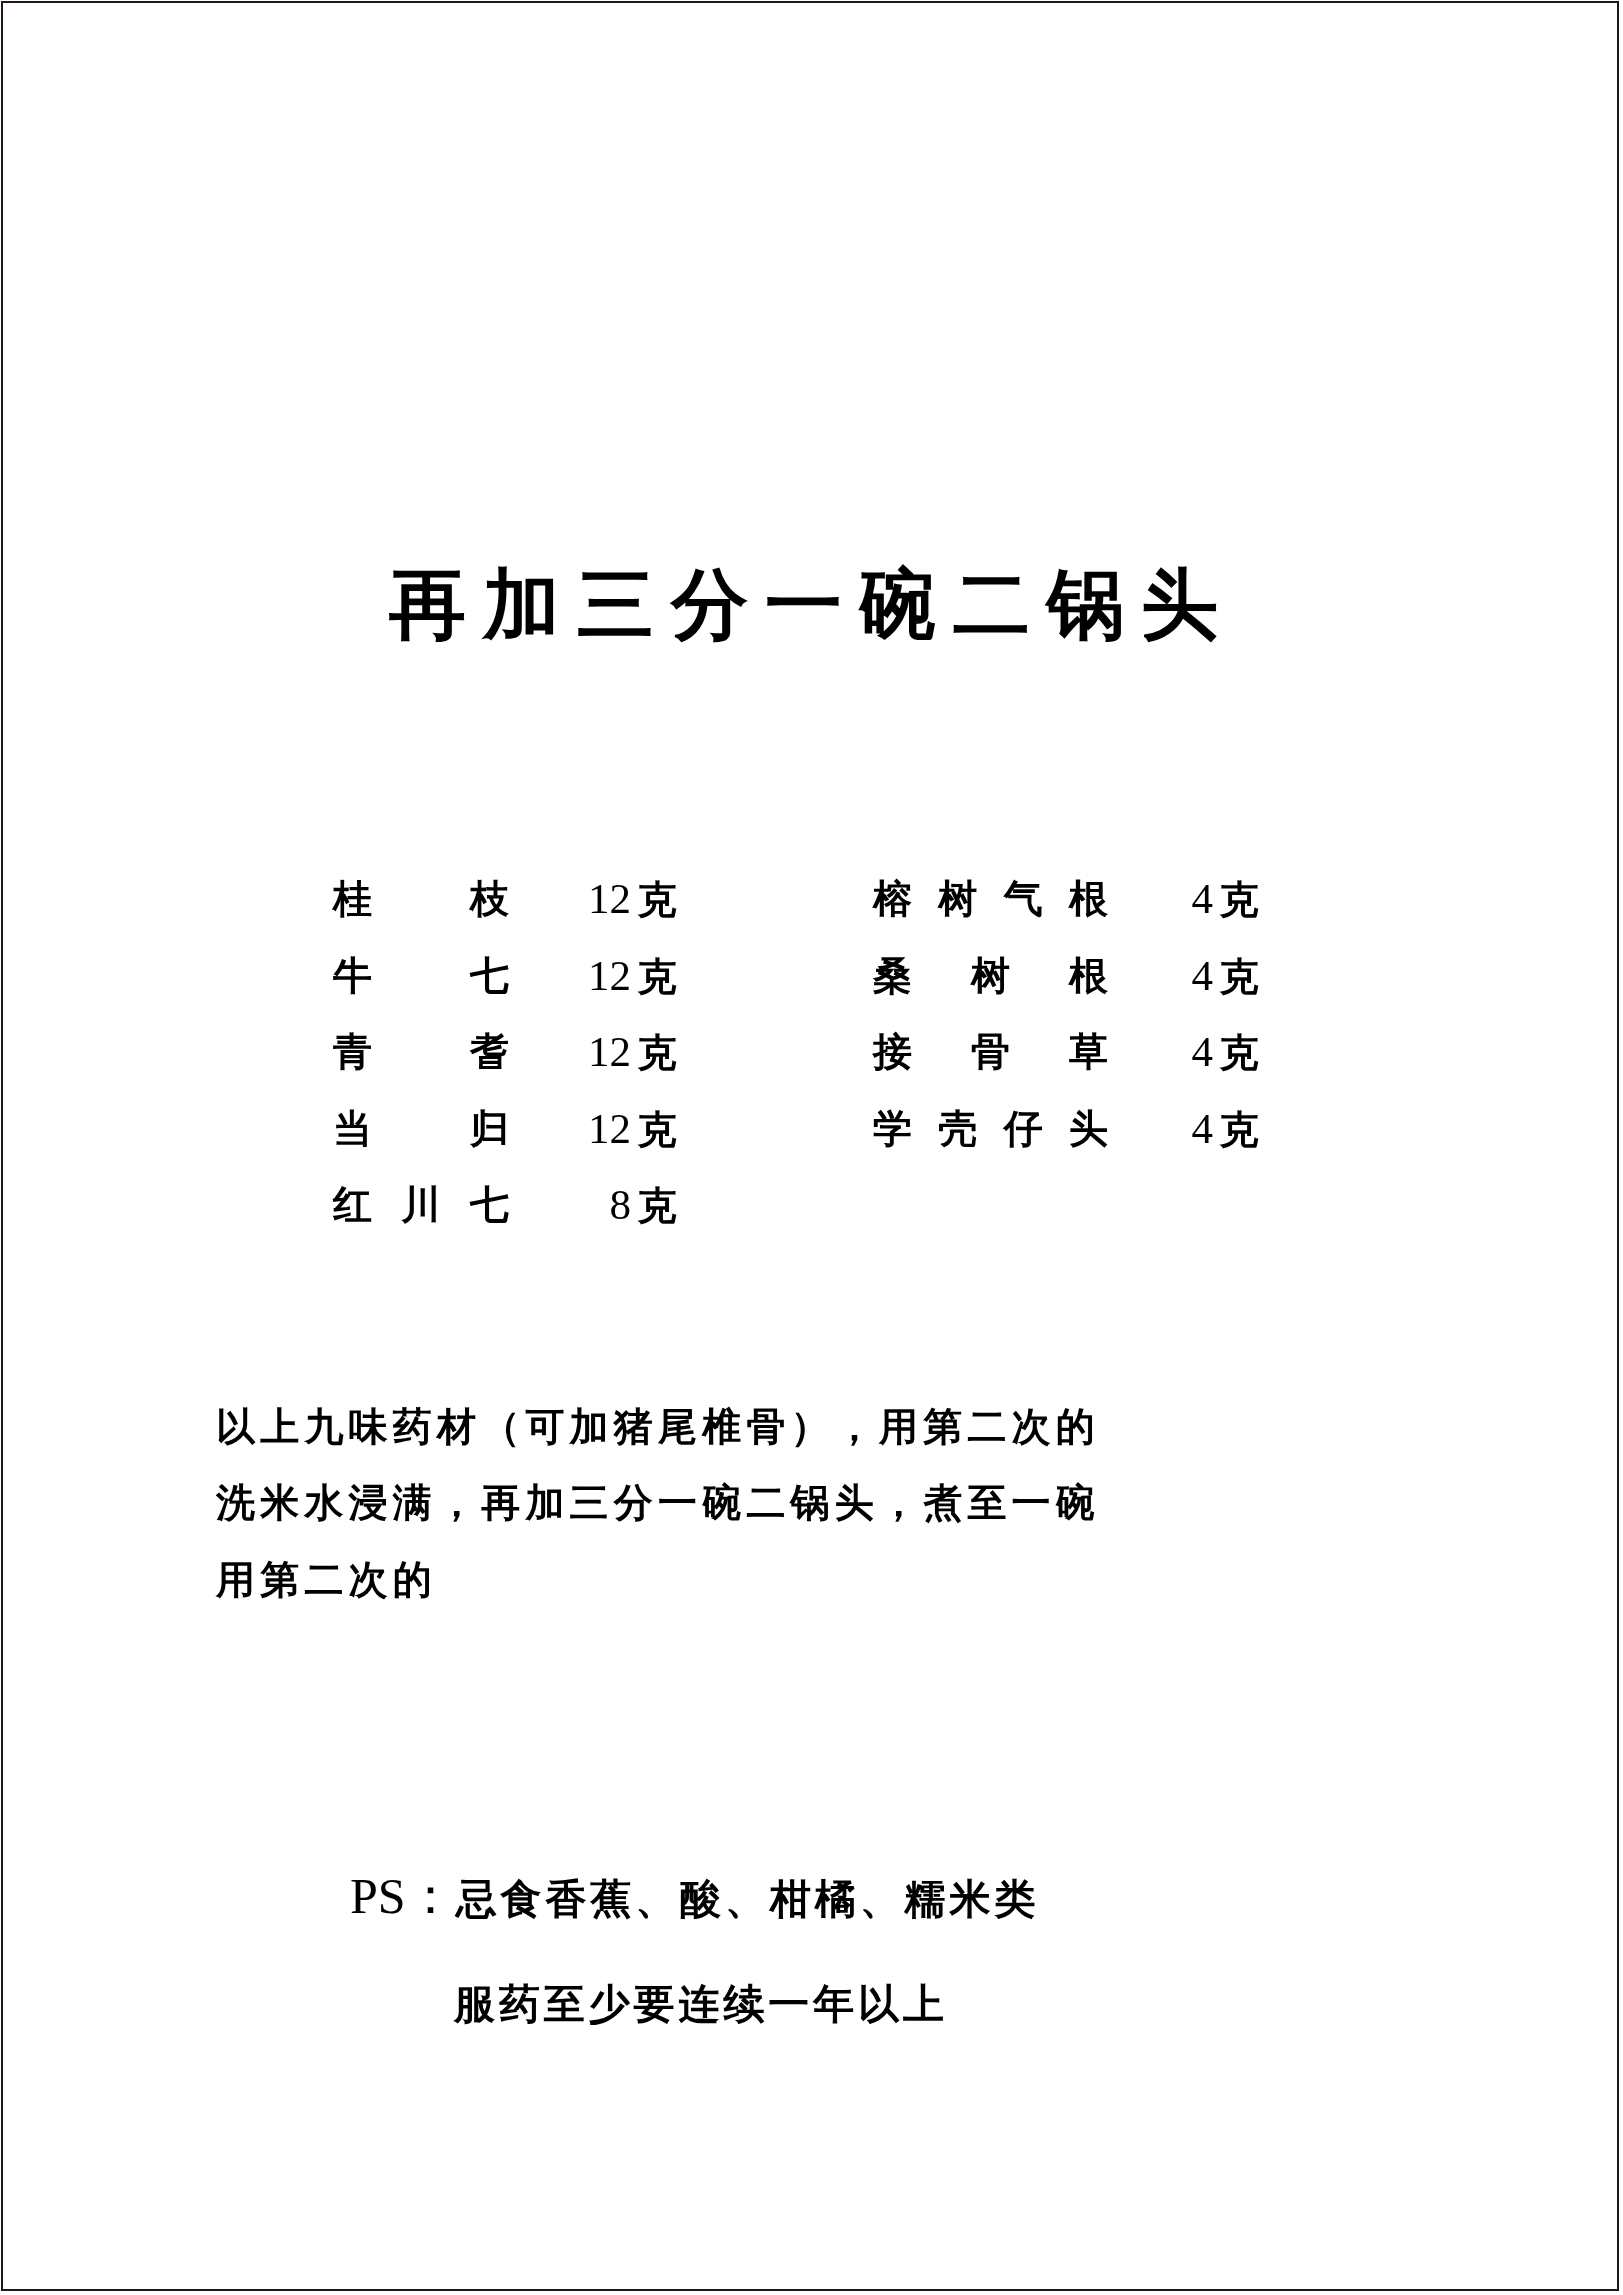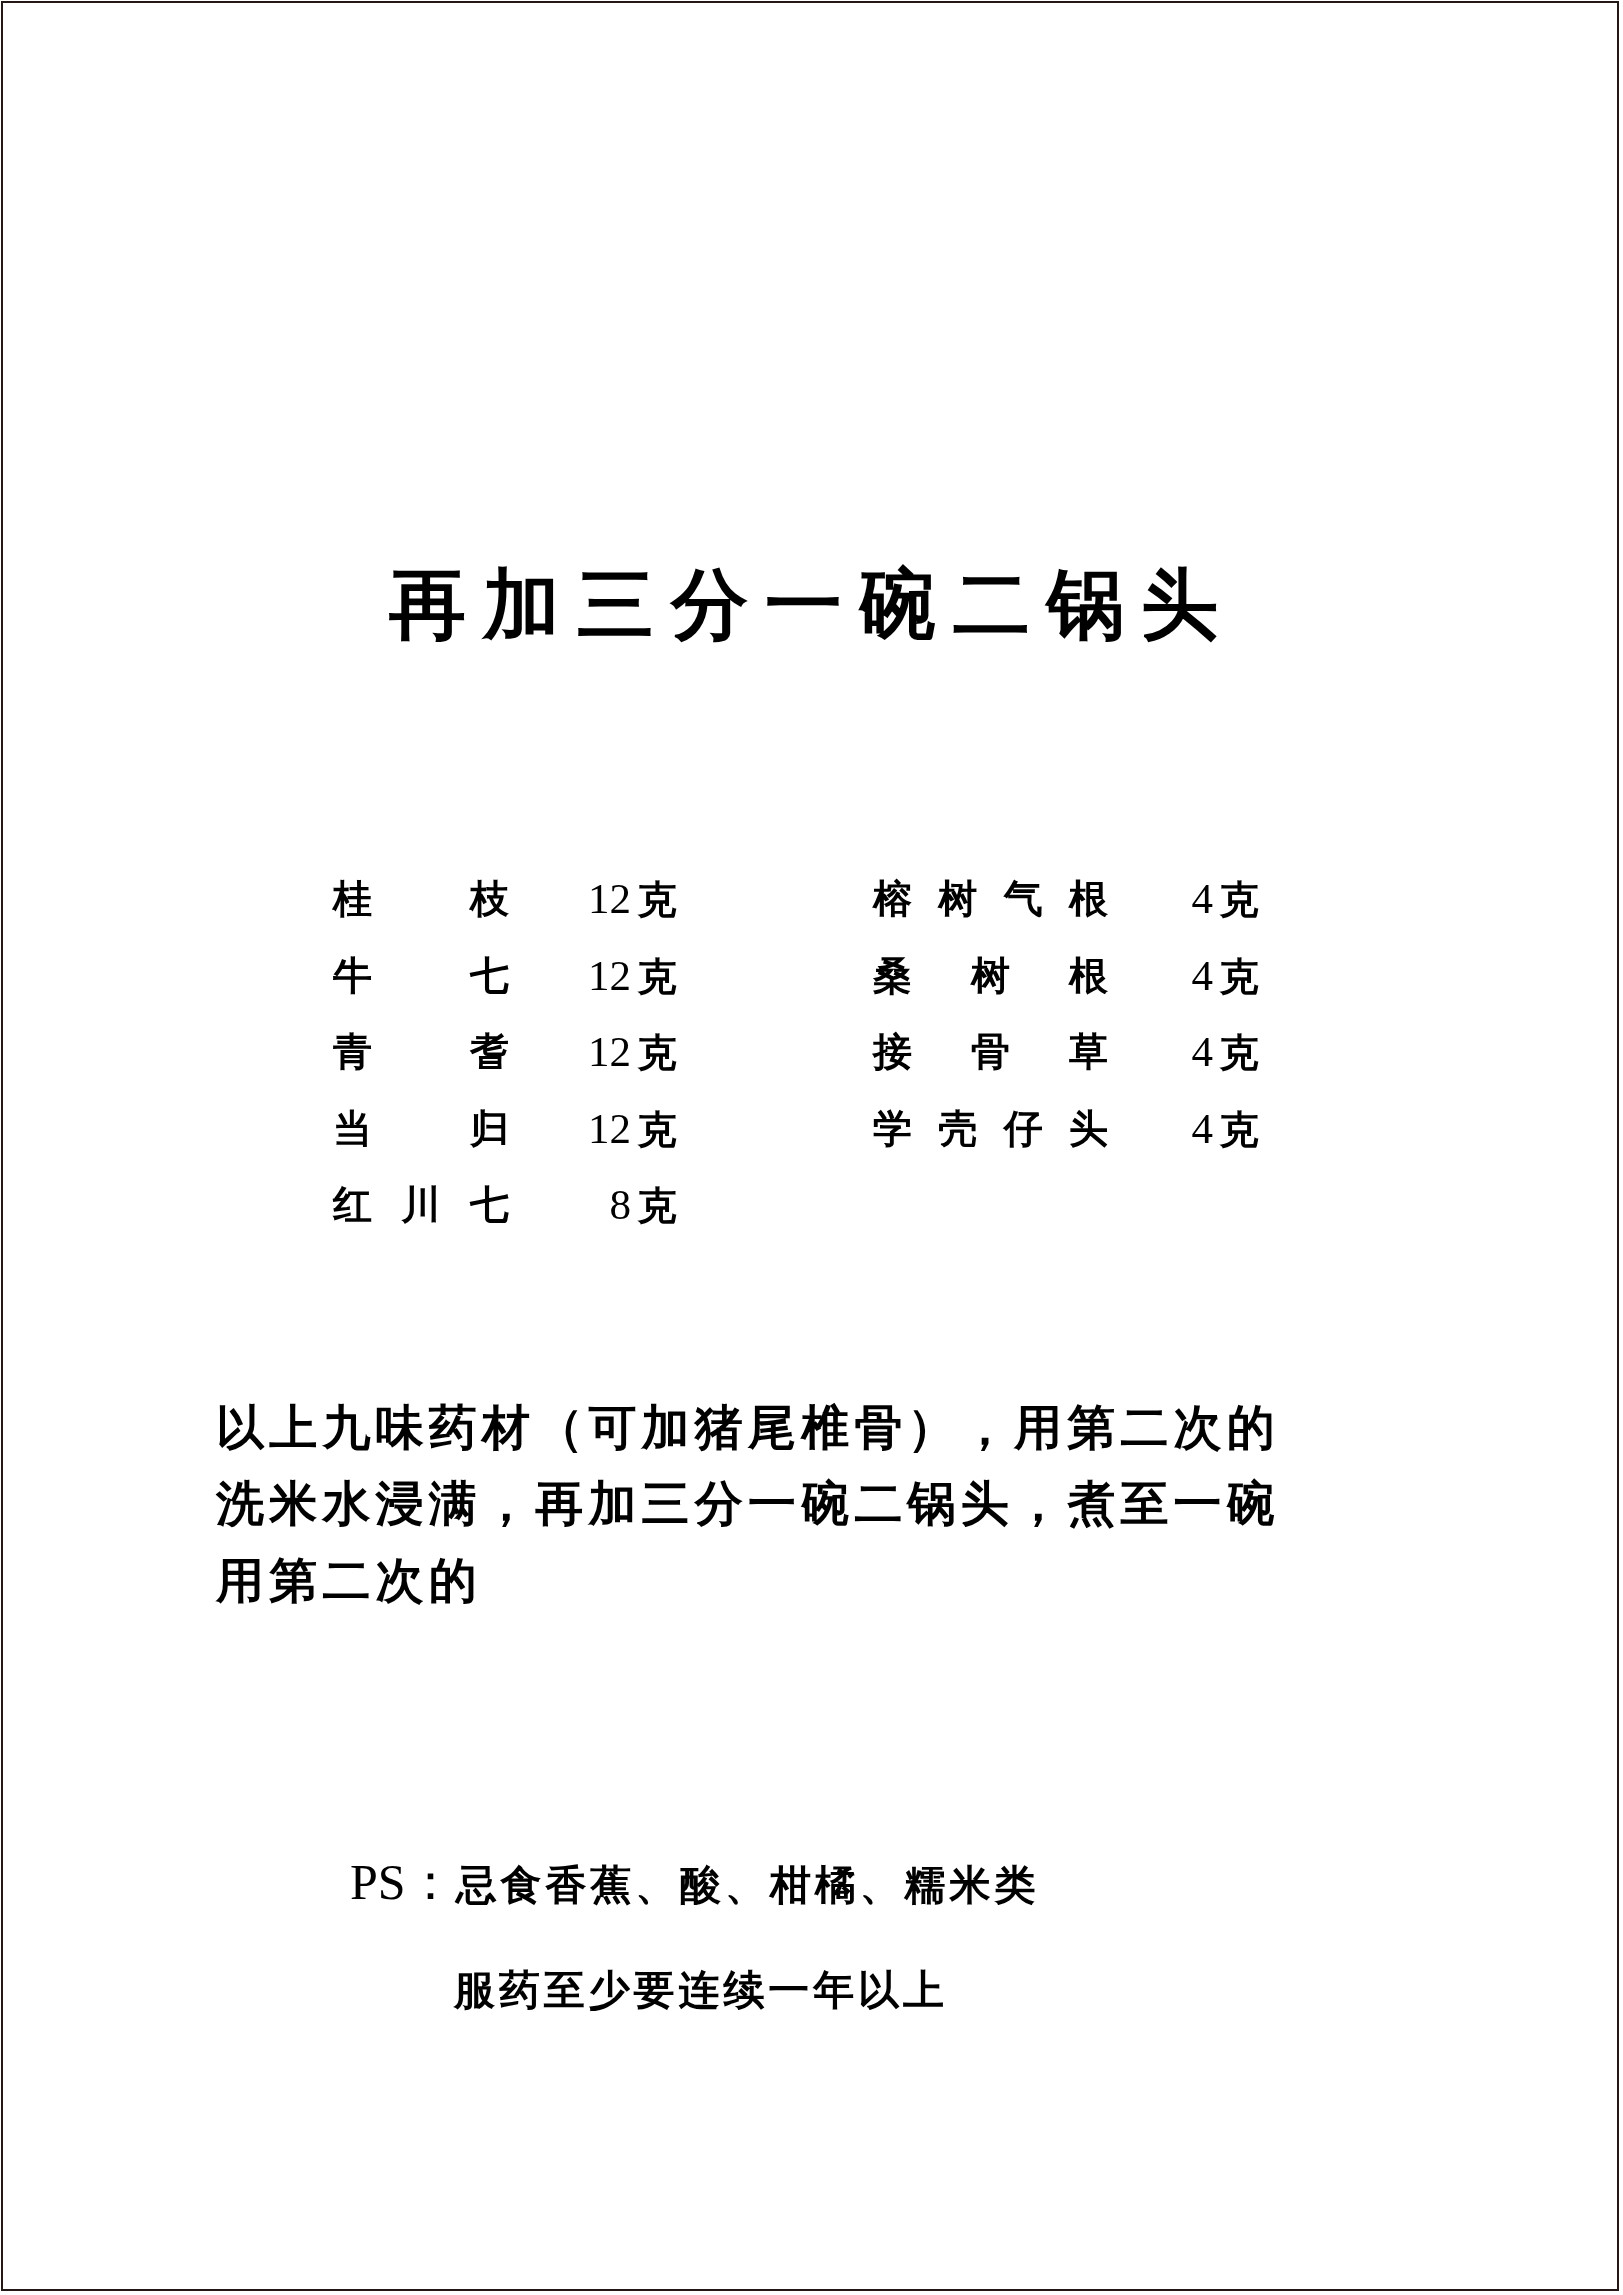--- a/index.html
+++ b/index.html
@@ -10,23 +10,23 @@
     .title { position: absolute; left: 0; width: 1624px; top: 562px; text-align: center;
              font-size: 77px; font-weight: bold; letter-spacing: 17px; line-height: 85px;
              font-family: "DejaVu Sans", sans-serif; }
     .herb { position: absolute; height: 59px; font-size: 39px; font-weight: bold;
             line-height: 59px; white-space: nowrap; }
     .herb .name { position: absolute; left: 0; top: 0; display: flex; justify-content: space-between; }
     .herb .qty { position: absolute; top: 0; display: flex; align-items: baseline; }
     .herb .num { font-family: "Liberation Serif", serif; font-size: 43px; font-weight: normal;
                  display: inline-block; text-align: right; }
     .herb .unit { margin-left: 6.5px; }
-    .para { position: absolute; left: 216px; font-size: 48px; font-weight: bold;
+    .para { position: absolute; left: 216px; font-size: 39px; font-weight: bold;
             line-height: 76px; letter-spacing: 5.2px; white-space: nowrap; }
-    .ps { position: absolute; font-size: 41px; font-weight: bold; line-height: 44px;
+    .ps { position: absolute; font-size: 41px; font-weight: bold; line-height: 72px;
           letter-spacing: 3.9px; white-space: nowrap; }
     .ps .label { font-family: "Liberation Serif", serif; font-weight: normal; font-size: 50px; letter-spacing: 0; }
   </style>
 </head>
 <body>
 
 <div class="frame"></div>
 
 <div class="title">再加三分一碗二锅头</div>
 

